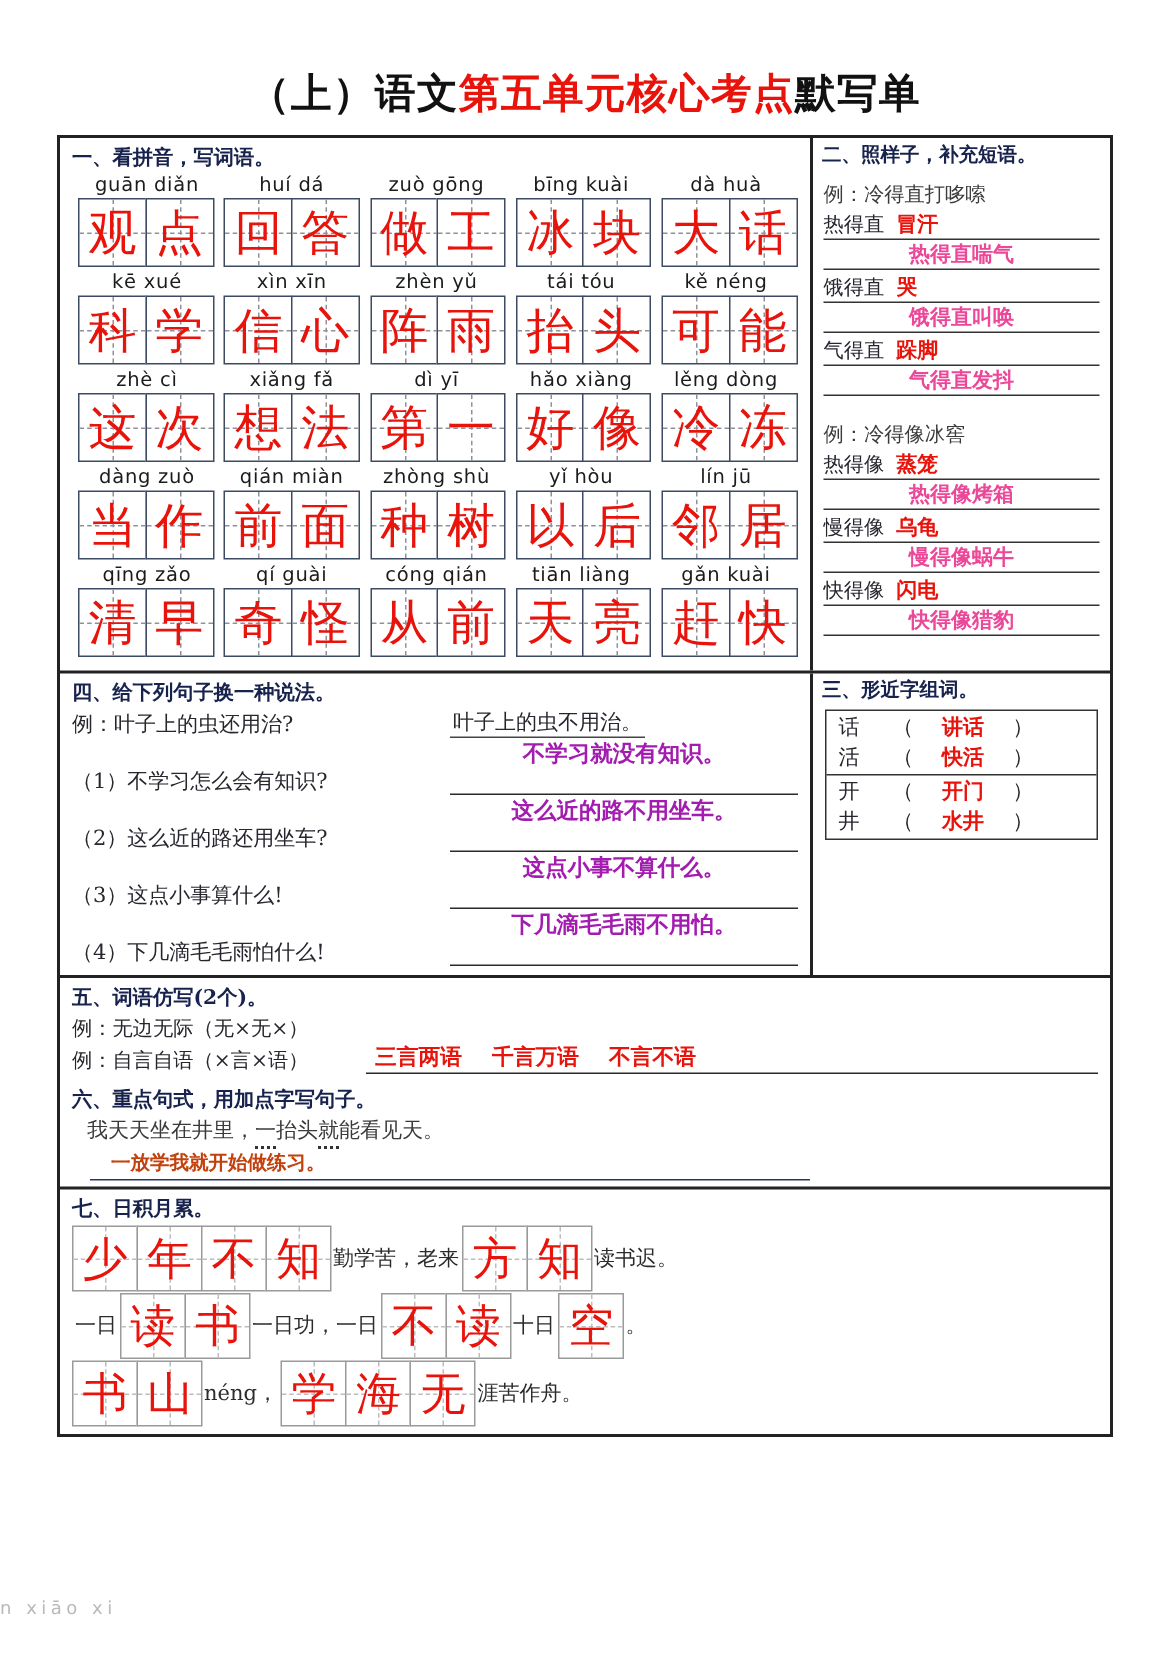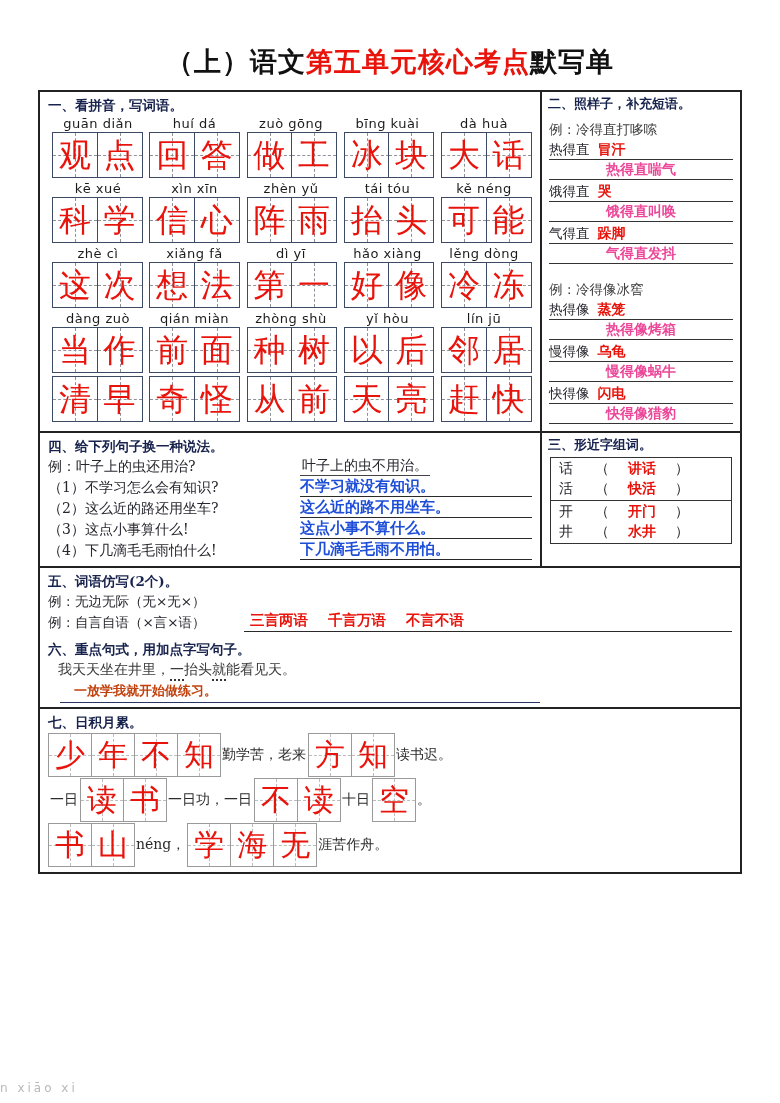--- a/index.html
+++ b/index.html
@@ -160,24 +160,24 @@
   .s4-q { width:252px; }
   .s4-ex-ans {
     font-family:"DejaVu Serif","Liberation Serif",serif;
     font-size:14px; color:#26262e;
     border-bottom:1px solid #444;
     padding:0 2px;
   }
   .s4-ans {
     flex:1;
     font-family:"DejaVu Sans","Liberation Sans",sans-serif;
-    font-weight:bold; color:#1d4ed8; font-size:15px;
+    font-weight:bold; color:#a21caf; font-size:15px;
     border-bottom:1.3px solid #2a2a2a;
-    text-align:left;
-    padding-bottom:0;
+    text-align:center;
+    padding-bottom:17px;
   }
 
   
   .sec5 { padding:0 8px 4px 8px; }
   .s5-row {
     display:flex; align-items:flex-end;
     font-family:"DejaVu Serif","Liberation Serif",serif;
     font-size:13.5px; color:#26262e;
     white-space:nowrap;
   }
@@ -231,21 +231,21 @@
   .mz b {
     position:absolute; inset:0;
     display:flex; align-items:center; justify-content:center;
     font-family:"DejaVu Serif","Liberation Serif",serif;
     font-size:30px; color:#e8140c; font-weight:500; z-index:2;
   }
   .boxgrp { display:flex; }
 
   .watermark {
     position:absolute;
-    left:0px; bottom:8px;
+    left:0px; bottom:24px;
     font-family:"DejaVu Sans","Liberation Sans",sans-serif;
     font-size:12px; color:#b9b9b9;
     letter-spacing:3px;
     pointer-events:none;
   }
 </style>
 </head>
 <body>
 
 <div class="page">
@@ -455,20 +455,27 @@
             <div class="word-box">
                 <div class="tz">
                   <span>邻</span>
                 </div>
                 <div class="tz">
                   <span>居</span>
                 </div>
               </div>
           </div>
 
+          <div class="py-row">
+            <div class="py-cell">qīng zǎo</div>
+            <div class="py-cell">qí guài</div>
+            <div class="py-cell">cóng qián</div>
+            <div class="py-cell">tiān liàng</div>
+            <div class="py-cell">gǎn kuài</div>
+          </div>
           <div class="grid-row">
             <div class="word-box">
                 <div class="tz">
                   <span>清</span>
                 </div>
                 <div class="tz">
                   <span>早</span>
                 </div>
               </div>
             <div class="word-box">

